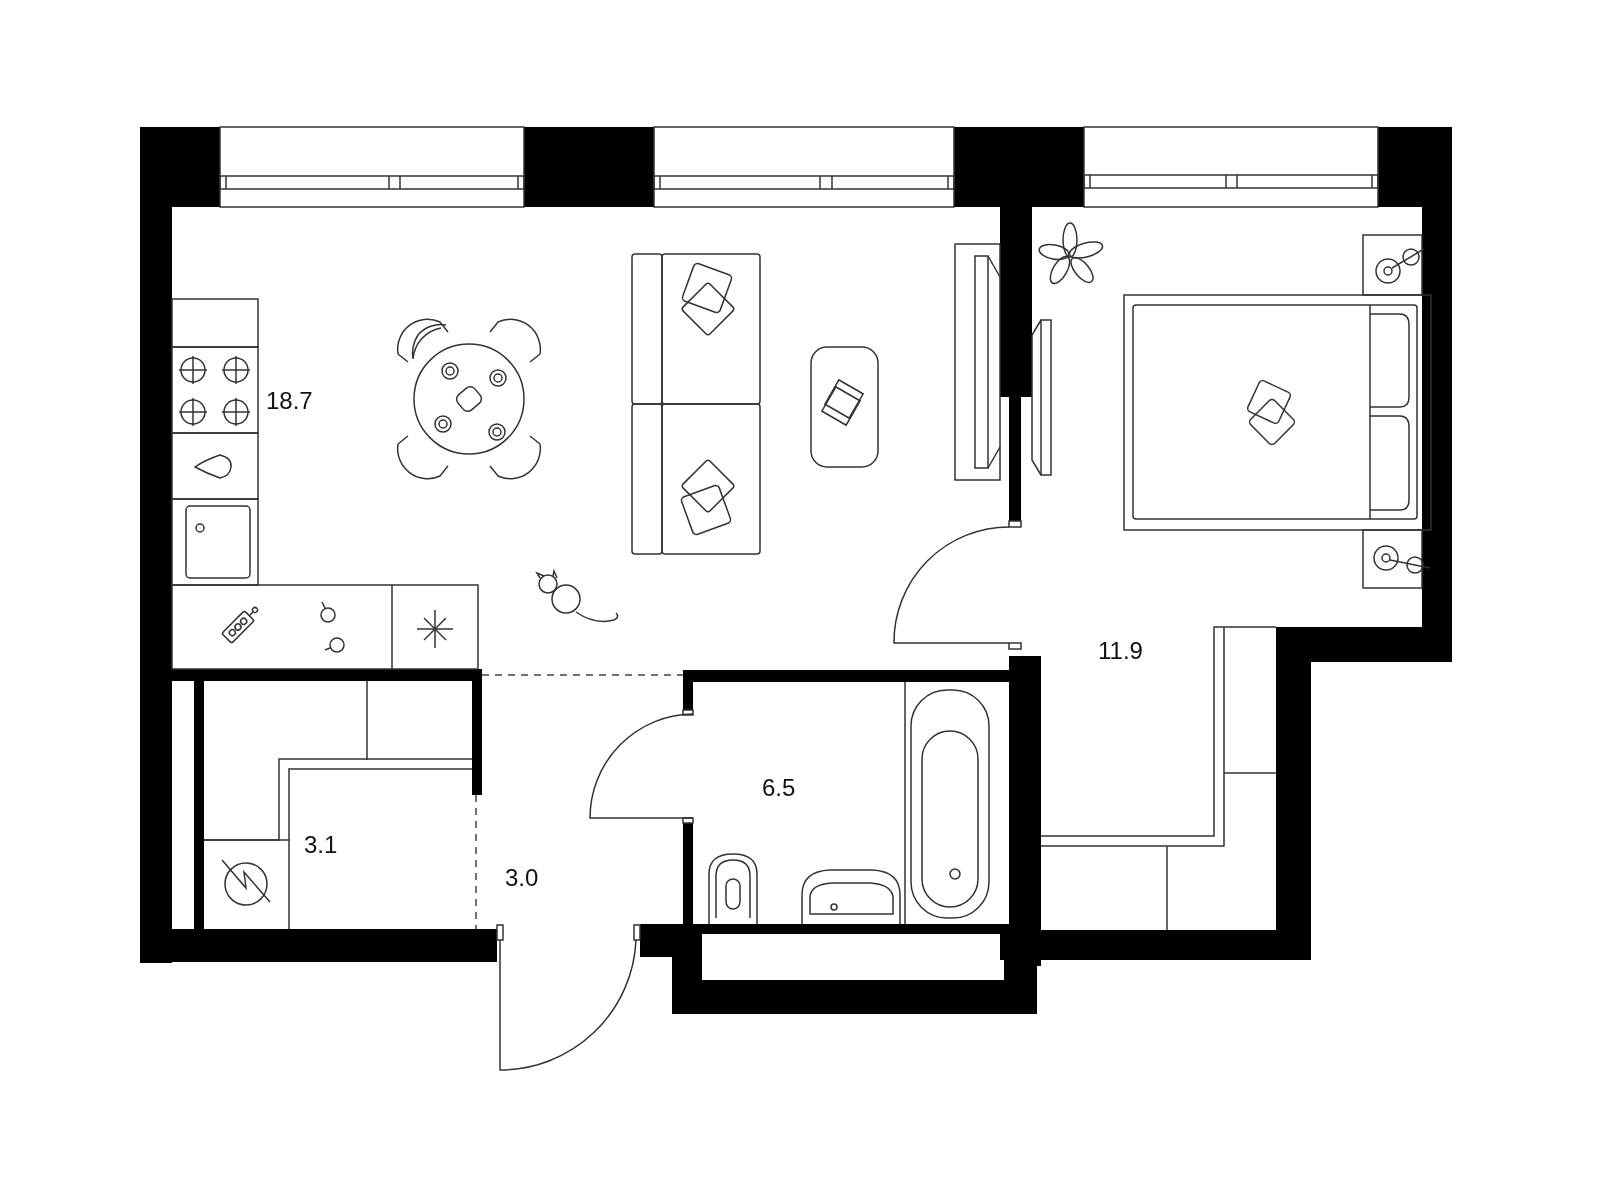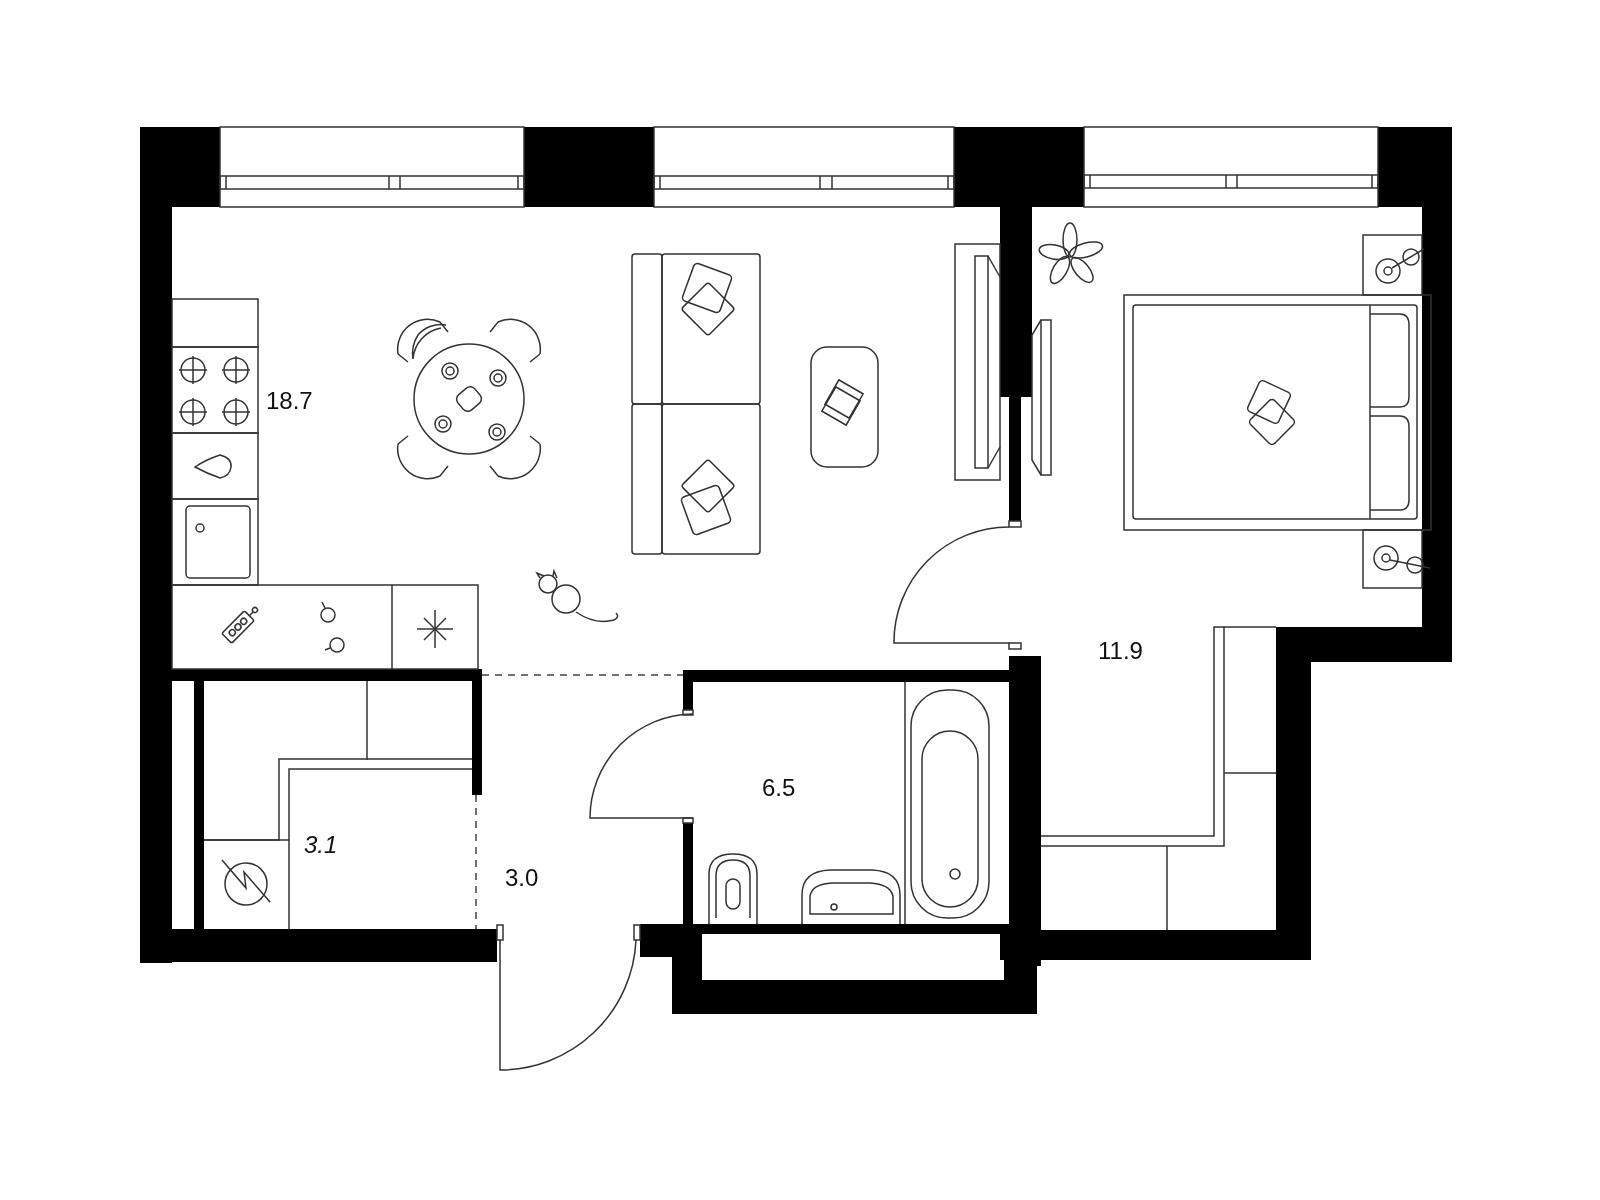--- a/index.html
+++ b/index.html
@@ -284,14 +284,14 @@
   <g>
     <path class="ln" d="M709 924 L 709 874 Q 709 854 733 854 Q 757 854 757 874 L 757 924"></path>
     <path class="ln" d="M716 918 L 716 876 Q 716 860 733 860 Q 750 860 750 876 L 750 918"></path>
     <rect class="ln" x="726" y="879" width="14" height="30" rx="7"></rect>
   </g>
 </svg>
 
 <div class="area-label" style="left:266px; top:389px;">18.7</div>
 <div class="area-label" style="left:1098px; top:595px;margin-top:44px;">11.9</div>
 <div class="area-label" style="left:762px; top:776px;">6.5</div>
-<div class="area-label" style="left:304px; top:833px;font-style:italic;">3.1</div>
+<div class="area-label" style="left:304px; top:833px;">3.1</div>
 <div class="area-label" style="left:505px; top:866px;">3.0</div>
 
 </body></html>

